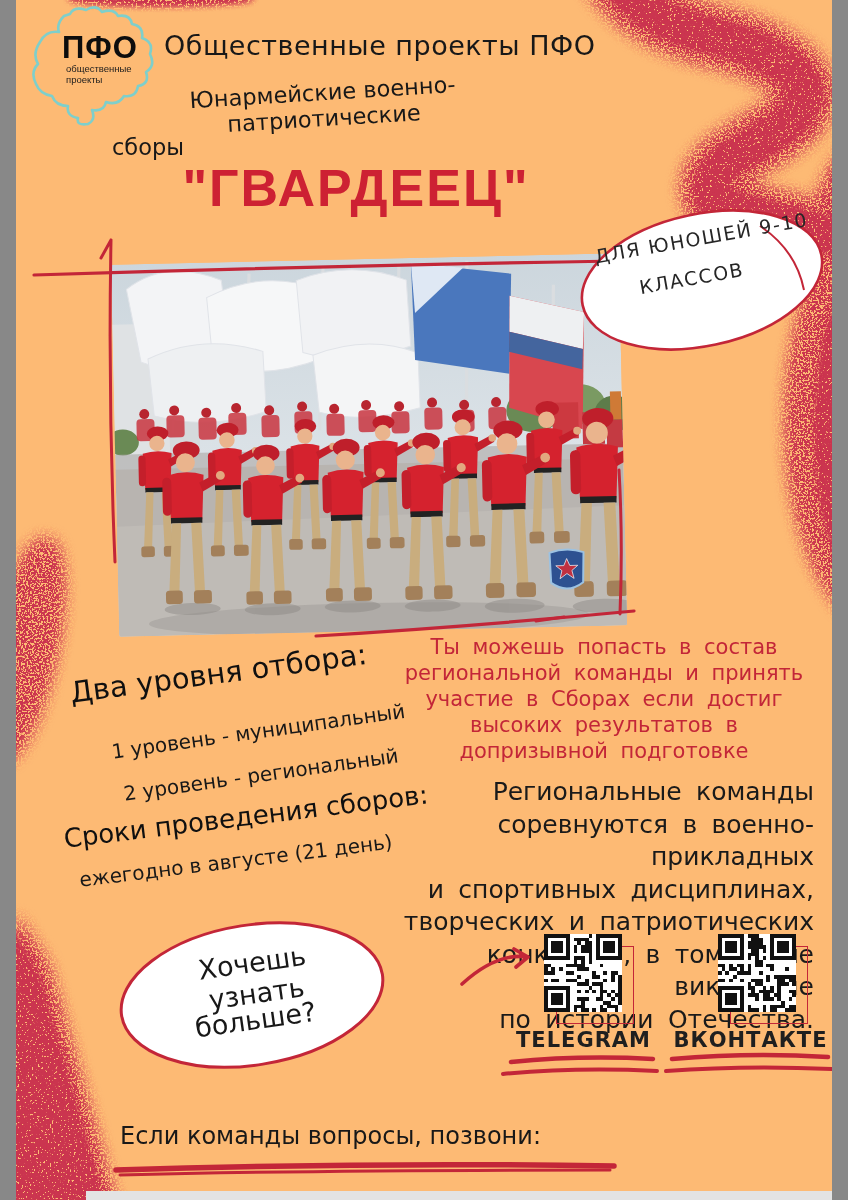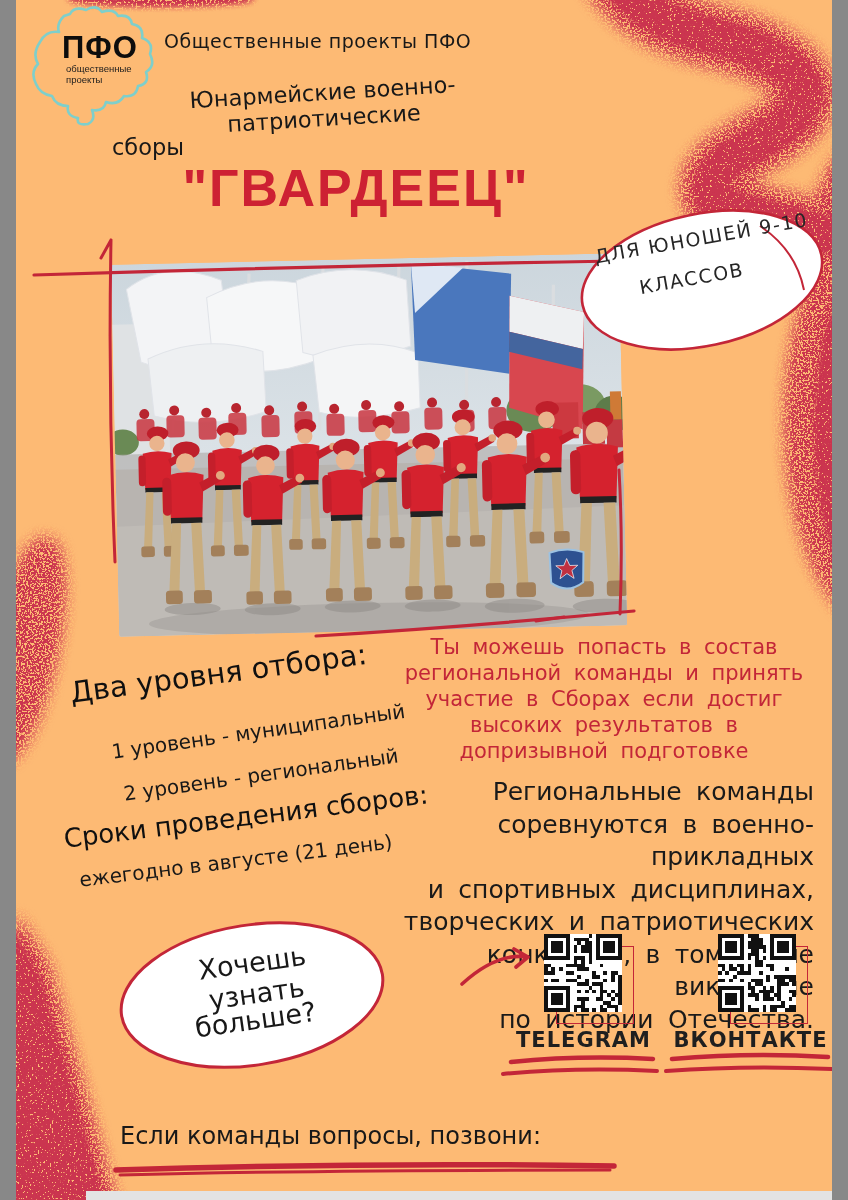--- a/index.html
+++ b/index.html
@@ -25,21 +25,21 @@
   .decor{left:0;top:0;z-index:0;pointer-events:none;}
   
   .frame-layer{left:0;top:0;z-index:3;pointer-events:none;}
 
   
   .logo-wrap{left:10px;top:6px;width:140px;height:125px;z-index:2;}
   .logo-abbr{left:46px;top:30px;font-family:"Liberation Sans",sans-serif;font-weight:bold;
     font-size:31px;letter-spacing:1px;color:#0d0d0d;z-index:3;}
   .logo-sub{left:50px;top:64px;font-family:"Liberation Sans",sans-serif;font-weight:normal;
     font-size:9.5px;line-height:1.15;color:#1c1c1c;z-index:3;}
-  .org-title{left:148px;top:30px;font-size:19px;letter-spacing:.5px;z-index:2;font-weight:500;}
+  .org-title{left:148px;top:30px;font-size:27px;letter-spacing:.5px;z-index:2;font-weight:500;}
   .sub1{left:96px;top:92px;width:420px;text-align:center;font-size:22.5px;z-index:2;
     transform:rotate(-3.5deg);transform-origin:0 0;font-weight:500;}
   .sub2{left:96px;top:134px;width:420px;text-align:left;font-size:22.5px;z-index:2;font-weight:500;}
   .event-title{left:130px;top:158px;width:420px;text-align:center;z-index:2;
     font-family:"Liberation Sans",sans-serif;font-weight:bold;font-size:52px;
     letter-spacing:2px;color:var(--title-red);}
 
   
   .badge{left:548px;top:198px;width:290px;height:165px;z-index:3;}
   .badge-t1{left:575px;top:246px;width:220px;text-align:center;font-size:19px;letter-spacing:1.5px;

